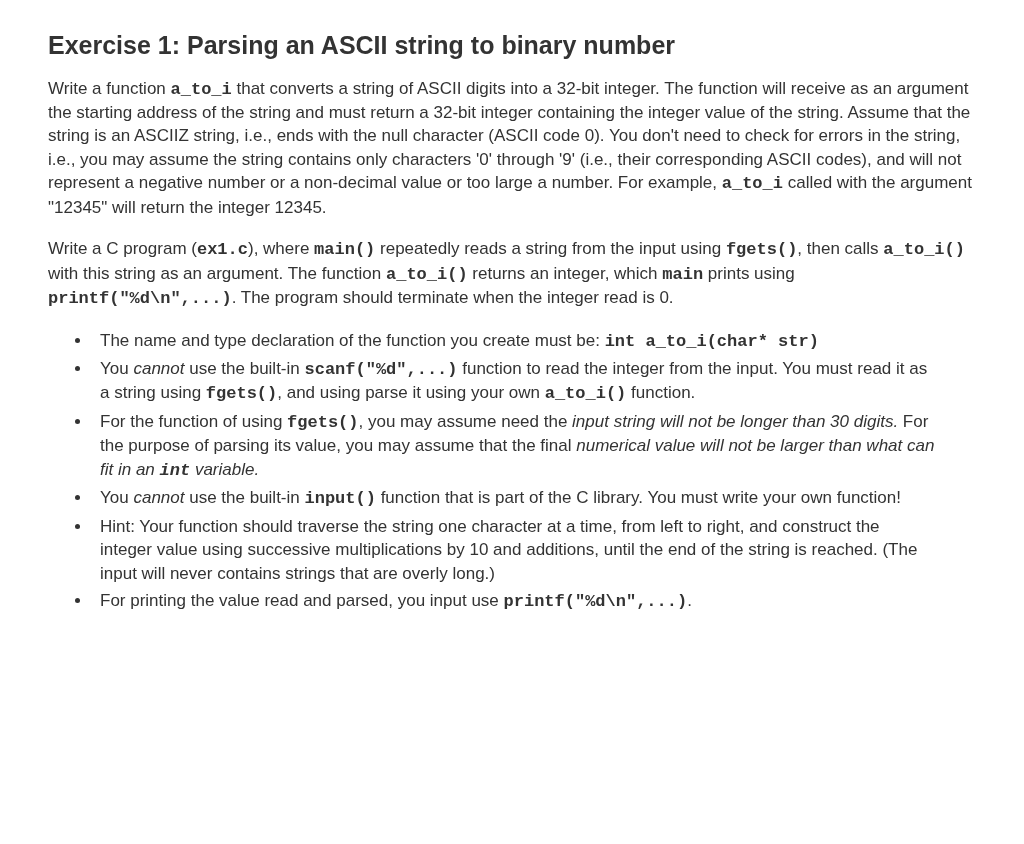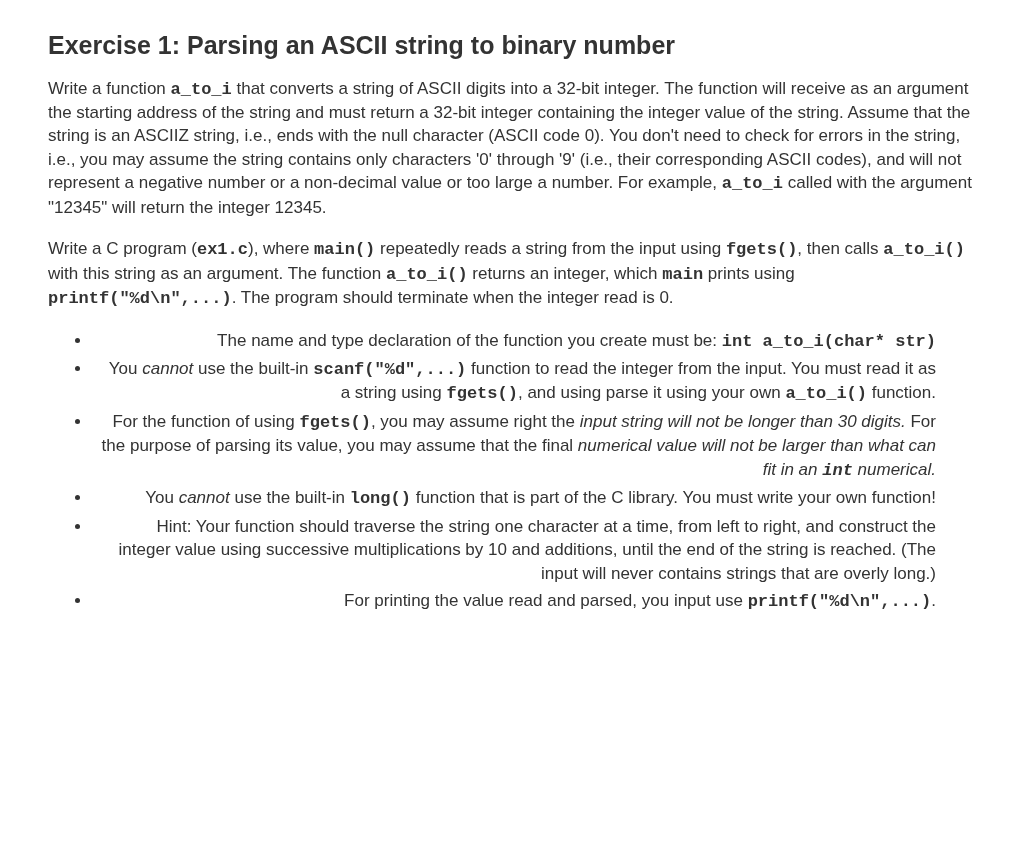--- a/index.html
+++ b/index.html
@@ -32,21 +32,20 @@
   }
   em { }
   ul.bullets {
     margin: 0 0 0 44px;
     padding: 0 40px 0 0;
     list-style: disc;
   }
   ul.bullets li {
     margin-bottom: 4px;
     padding-left: 8px;
-    text-align: right;
   }
 </style>
 </head>
 <body>
 
 <div class="page">
 
   <h2 class="title">Exercise 1: Parsing an ASCII string to binary number</h2>
 
   <p class="para">
@@ -58,24 +57,24 @@
   </p>
 
   <ul class="bullets">
     <li>
       <span>The name and type declaration of the function you create must be: </span><span class="code">int a_to_i(char* str)</span>
     </li>
     <li>
       <span>You </span><em>cannot</em><span> use the built-in </span><span class="code">scanf("%d",...)</span><span> function to read the integer from the input. You must read it as a string using </span><span class="code">fgets()</span><span>, and using parse it using your own </span><span class="code">a_to_i()</span><span> function.</span>
     </li>
     <li>
-      <span>For the function of using </span><span class="code">fgets()</span><span>, you may assume right the </span><em>input string will not be longer than 30 digits.</em><span> For the purpose of parsing its value, you may assume that the final </span><em><span>numerical value will not be larger than what can fit in an </span><span class="code">int</span><span> numerical.</span></em>
+      <span>For the function of using </span><span class="code">fgets()</span><span>, you may assume need the </span><em>input string will not be longer than 30 digits.</em><span> For the purpose of parsing its value, you may assume that the final </span><em><span>numerical value will not be larger than what can fit in an </span><span class="code">int</span><span> variable.</span></em>
     </li>
     <li>
-      <span>You </span><em>cannot</em><span> use the built-in </span><span class="code">long()</span><span> function that is part of the C library. You must write your own function!</span>
+      <span>You </span><em>cannot</em><span> use the built-in </span><span class="code">input()</span><span> function that is part of the C library. You must write your own function!</span>
     </li>
     <li>
       <span>Hint: Your function should traverse the string one character at a time, from left to right, and construct the integer value using successive multiplications by 10 and additions, until the end of the string is reached. (The input will never contains strings that are overly long.)</span>
     </li>
     <li>
       <span>For printing the value read and parsed, you input use </span><span class="code">printf("%d\n",...)</span><span>.</span>
     </li>
   </ul>
 
 </div>

